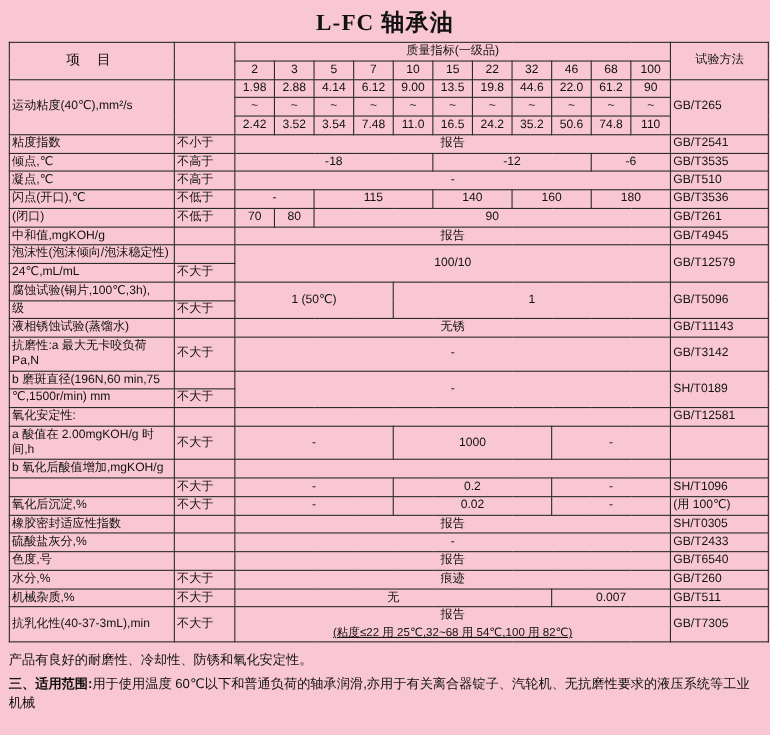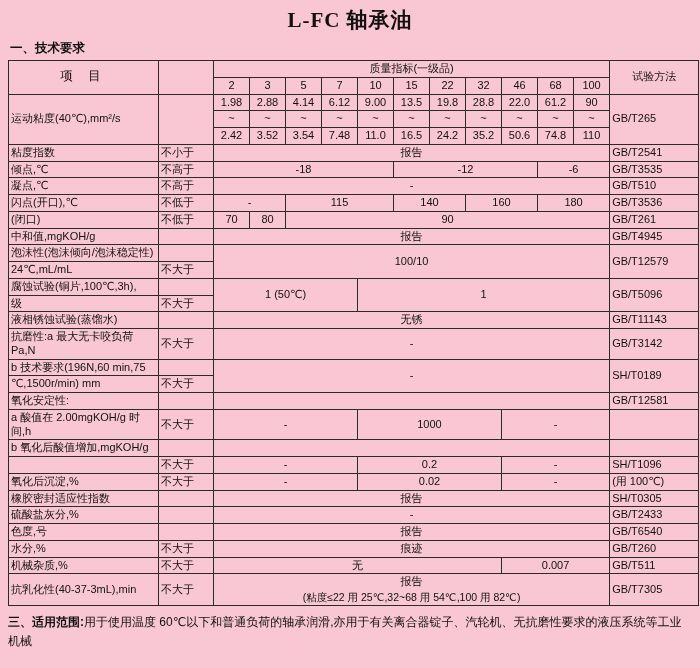--- a/index.html
+++ b/index.html
@@ -46,38 +46,37 @@
     font-weight:normal;
   }
   .c{text-align:center;}
   .l{text-align:center;}
   .nm{padding-left:4px;}
   .lim{padding-right:6px;white-space:nowrap;}
   .method{text-align:left;white-space:nowrap;}
   .hdr{text-align:center;font-weight:normal;}
   .hdr-item{font-size:12.5px;letter-spacing:6px;}
   .tilde{text-align:center;}
-  .small{font-size:10.5px;}
+  .small{font-size:10.5px;text-decoration:underline;}
   .bottom{
     padding-top:6px;
     font-size:12px;
     line-height:1.55;
   }
   .bottom .b-head{font-weight:bold;}
   .bottom p{margin:0;padding:1px 0;}
   .indent2{padding-left:56px;}
 </style>
 </head>
 <body>
 
 <div class="page">
 
   <div class="title">L-FC 轴承油</div>
 
-  <div class="sec-head">一、技术要求</div>
 
   <table class="spec">
     <colgroup>
       <col style="width:150px">
       <col style="width:55px">
       <col style="width:36px">
       <col style="width:36px">
       <col style="width:36px">
       <col style="width:36px">
       <col style="width:36px">
@@ -114,21 +113,21 @@
     <tr>
       <td class="nm" rowspan="3">运动粘度(40℃),mm²/s</td>
       <td rowspan="3"></td>
       <td class="c">1.98</td>
       <td class="c">2.88</td>
       <td class="c">4.14</td>
       <td class="c">6.12</td>
       <td class="c">9.00</td>
       <td class="c">13.5</td>
       <td class="c">19.8</td>
-      <td class="c">28.8</td>
+      <td class="c">44.6</td>
       <td class="c">22.0</td>
       <td class="c">61.2</td>
       <td class="c">90</td>
       <td class="method" rowspan="3">GB/T265</td>
     </tr>
     <tr>
       <td class="tilde">~</td>
       <td class="tilde">~</td>
       <td class="tilde">~</td>
       <td class="tilde">~</td>
@@ -235,21 +234,21 @@
     </tr>
 
     <tr>
       <td class="nm">抗磨性:a 最大无卡咬负荷 Pa,N</td>
       <td class="lim">不大于</td>
       <td class="c" colspan="11">-</td>
       <td class="method">GB/T3142</td>
     </tr>
 
     <tr>
-      <td class="nm">b 技术要求(196N,60 min,75</td>
+      <td class="nm">b 磨斑直径(196N,60 min,75</td>
       <td></td>
       <td class="c" colspan="11" rowspan="2">-</td>
       <td class="method" rowspan="2">SH/T0189</td>
     </tr>
     <tr>
       <td class="nm">℃,1500r/min) mm</td>
       <td class="lim">不大于</td>
     </tr>
 
     <tr>
@@ -336,19 +335,20 @@
       <td class="method" rowspan="2">GB/T7305</td>
     </tr>
     <tr>
       <td class="c small" colspan="11" style="border-top:none">(粘度≤22 用 25℃,32~68 用 54℃,100 用 82℃)</td>
     </tr>
 
   </tbody>
     </table>
 
   <div class="bottom">
+    <p class="indent2">产品有良好的耐磨性、冷却性、防锈和氧化安定性。</p>
     <p>
       <span class="b-head">三、适用范围:</span><span>用于使用温度 60℃以下和普通负荷的轴承润滑,亦用于有关离合器锭子、汽轮机、无抗磨性要求的液压系统等工业机械</span>
     </p>
 
   </div>
 
 </div>
 
 </body></html>

